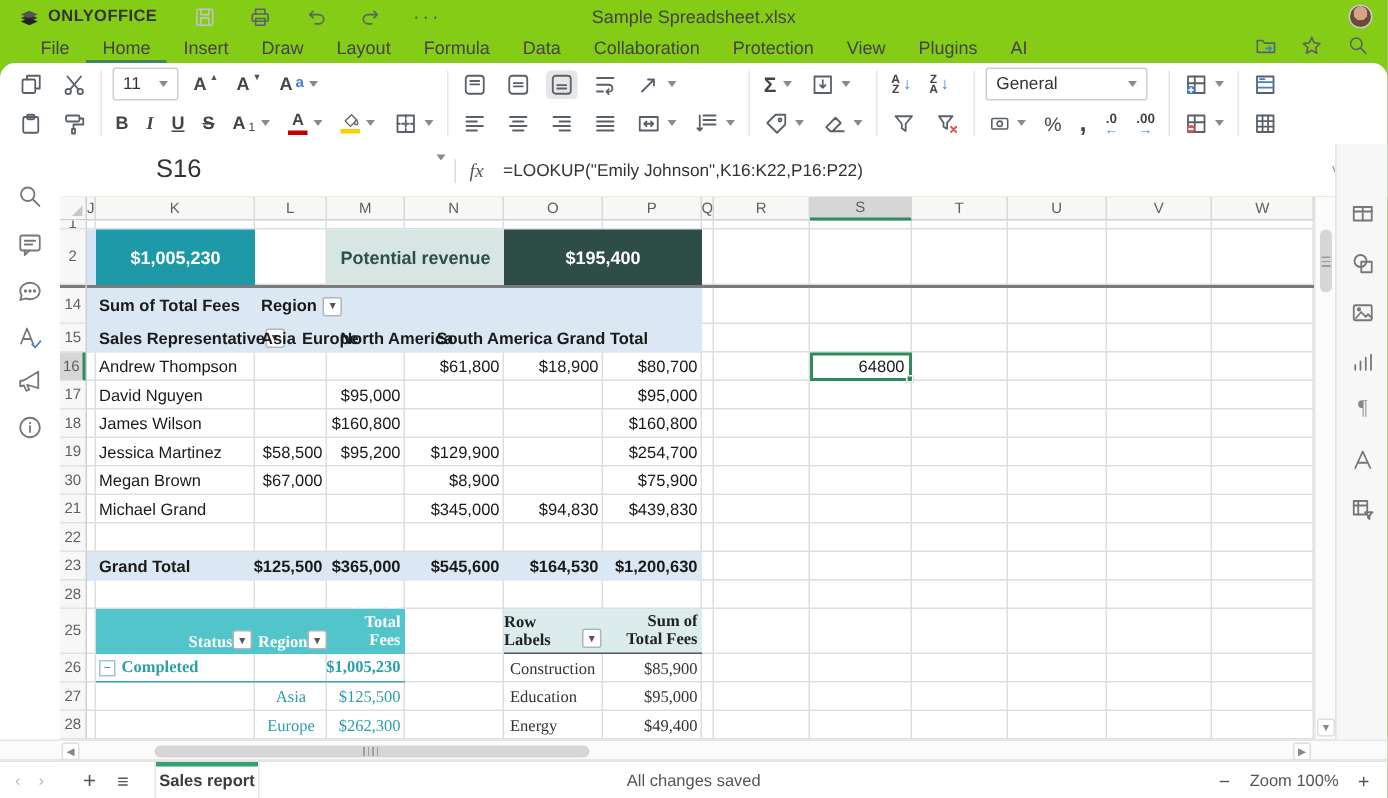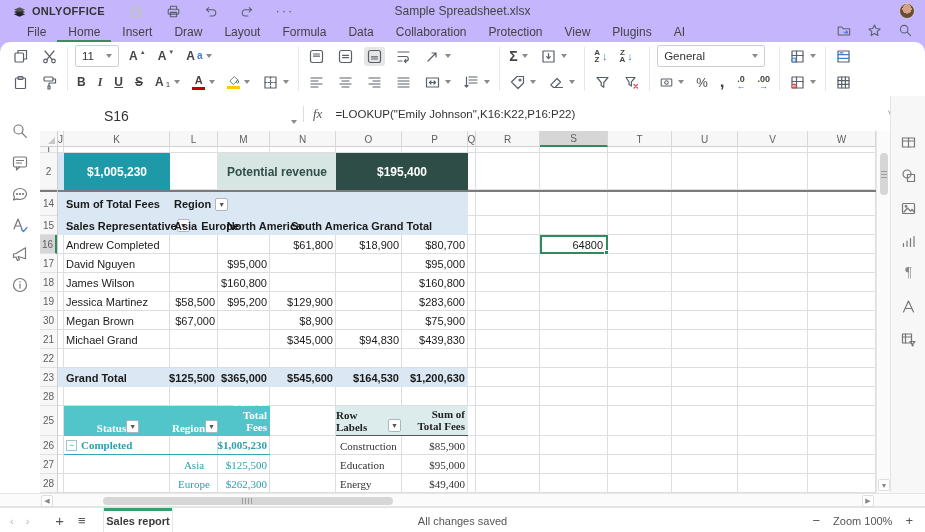--- a/index.html
+++ b/index.html
@@ -1,17 +1,17 @@
 <!DOCTYPE html>
 <html><head>
 <meta charset="utf-8">
 <style>
 *{box-sizing:border-box;margin:0;padding:0}
 body{margin:0;background:#888;font-family:"Liberation Sans",sans-serif}
-.app{position:relative;width:925px;height:532px;background:#c4b5fd;overflow:hidden;color:#444;font-size:12px}
+.app{position:relative;width:925px;height:532px;background:#84cc16;overflow:hidden;color:#444;font-size:12px}
 
 
 .tb1{position:absolute;top:0;left:0;width:100%;height:22px;display:flex;align-items:center}
 .logo{display:flex;align-items:center;gap:5px;padding-left:12px}
 .logo-txt{font-weight:bold;font-size:11px;color:#333;letter-spacing:.3px}
 .qa{display:flex;align-items:center;gap:17px;margin-left:22px}
 .qa .ib{display:flex;align-items:center;justify-content:center;width:20px;height:18px}
 .doc-title{position:absolute;left:0;right:0;text-align:center;font-size:12px;color:#444;pointer-events:none}
 .avatar{position:absolute;right:10px;top:3px;width:16px;height:16px;border-radius:50%;background:radial-gradient(circle at 50% 35%,#d8a286 0 40%,#6b4a3a 41% 100%);border:1px solid #c9c9c9}
 .tb2{position:absolute;top:22px;left:0;width:100%;height:20px;display:flex;align-items:center;padding-left:16px}
@@ -35,21 +35,21 @@
 .bluearrow{color:#3f7fd4;font-size:9px;line-height:6px}
 .decnum{font-size:9px;font-weight:bold;color:#444;line-height:8px}
 .colorbar{display:flex;flex-direction:column;align-items:center;line-height:10px}
 .bar-red{width:13px;height:3px;background:#c00000;margin-top:1px}
 .bar-yel{width:13px;height:3px;background:#fccd00;margin-top:1px}
 .dots{font-size:13px;color:#555;letter-spacing:2px;line-height:8px}
 
 
 .fbar{position:absolute;top:96px;left:0;width:925px;height:35px;background:#fff}
 .fbar-in{position:absolute;left:98px;top:7px;height:21px;display:flex;align-items:center}
-.namebox{width:205px;height:21px;display:flex;align-items:flex-end;justify-content:space-between;padding:0 6px;font-size:14px;color:#333}
+.namebox{width:205px;height:21px;display:flex;align-items:flex-start;justify-content:space-between;padding:0 6px;font-size:17px;color:#333}
 .fdiv{width:1px;height:16px;background:#dcdcdc}
 .fx{font-family:"Liberation Serif",serif;font-style:italic;font-size:13px;color:#555;padding:0 9px}
 .fformula{font-size:11.5px;color:#333;padding-left:4px;white-space:nowrap}
 .fbar-col{position:absolute;right:32px;top:12px;font-size:9px;color:#888}
 
 
 .lsb{position:absolute;left:0;top:96px;width:40px;height:411px;background:#fff}
 .lsb .sic{position:absolute;left:11px;width:18px;height:18px}
 .rsb{position:absolute;right:0;top:96px;width:35px;height:411px;background:#f7f7f7;border-left:1px solid #e4e4e4}
 .rsb .sic{position:absolute;left:9px;width:17px;height:17px}
@@ -733,21 +733,21 @@
       <div class="w48 hleft">Asia</div>
       <div class="w52 hleft">Europe</div>
       <div class="w66 num">North America</div>
       <div class="w66 num">South America</div>
       <div class="w66 num">Grand Total</div>
     </div>
 
     <div class="ov" style="left:18px;top:104px;width:410px">
 
         <div class="pmrow">
-          <div class="c-name">Andrew Completed</div>
+          <div class="c-name">Andrew Thompson</div>
           <div class="w48 num"></div>
           <div class="w52 num"></div>
           <div class="w66 num">$61,800</div>
           <div class="w66 num">$18,900</div>
           <div class="w66 num">$80,700</div>
         </div>
 
         <div class="pmrow">
           <div class="c-name">David Nguyen</div>
           <div class="w48 num"></div>
@@ -766,21 +766,21 @@
           <div class="w66 num"></div>
           <div class="w66 num">$160,800</div>
         </div>
 
         <div class="pmrow">
           <div class="c-name">Jessica Martinez</div>
           <div class="w48 num">$58,500</div>
           <div class="w52 num">$95,200</div>
           <div class="w66 num">$129,900</div>
           <div class="w66 num"></div>
-          <div class="w66 num">$283,600</div>
+          <div class="w66 num">$254,700</div>
         </div>
 
         <div class="pmrow">
           <div class="c-name">Megan Brown</div>
           <div class="w48 num">$67,000</div>
           <div class="w52 num"></div>
           <div class="w66 num">$8,900</div>
           <div class="w66 num"></div>
           <div class="w66 num">$75,900</div>
         </div>
@@ -805,21 +805,21 @@
       <div class="w66 num">$164,530</div>
       <div class="w66 num">$1,200,630</div>
     </div>
 
     <div class="ov sel-cell">
         <span>64800</span>
         <span class="fillh"></span>
       </div>
 
     <div class="ov st-head serif">
-      <div class="w106" style="display:flex;align-items:flex-end;justify-content:center;padding:0 2px 2px 4px">
+      <div class="w106" style="display:flex;align-items:flex-end;justify-content:flex-end;padding:0 2px 2px 4px">
           <span>Status</span>
           <span class="dd" style="margin-bottom:1px">▼</span>
         </div>
       <div class="w48" style="display:flex;align-items:flex-end;justify-content:space-between;padding:0 2px 2px 2px">
           <span>Region</span>
           <span class="dd" style="margin-bottom:1px">▼</span>
         </div>
       <div class="w52 two-line">
           <span style="width:46px">Sum of Total Fees</span>
         </div>

